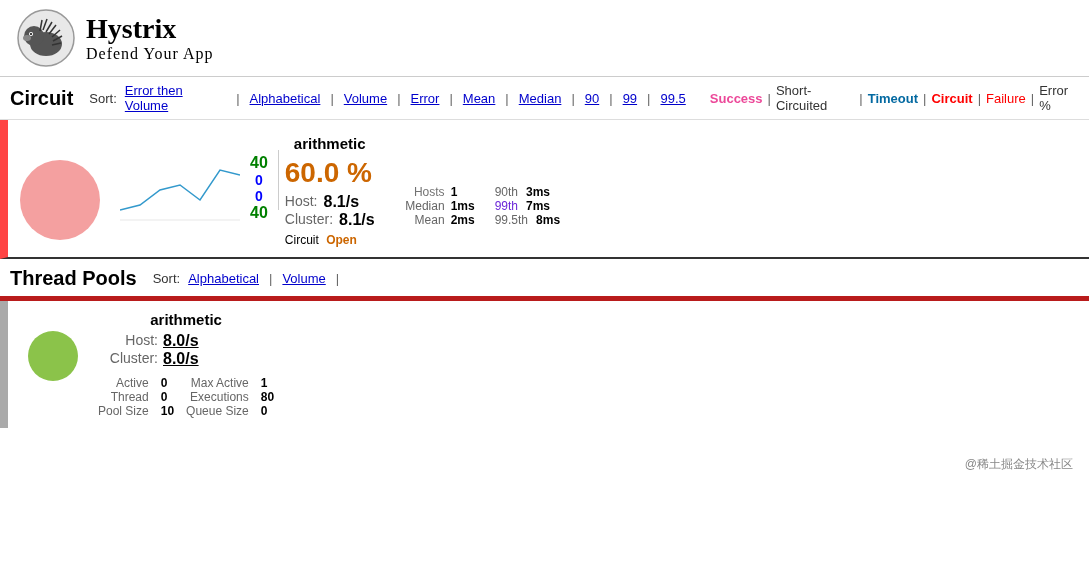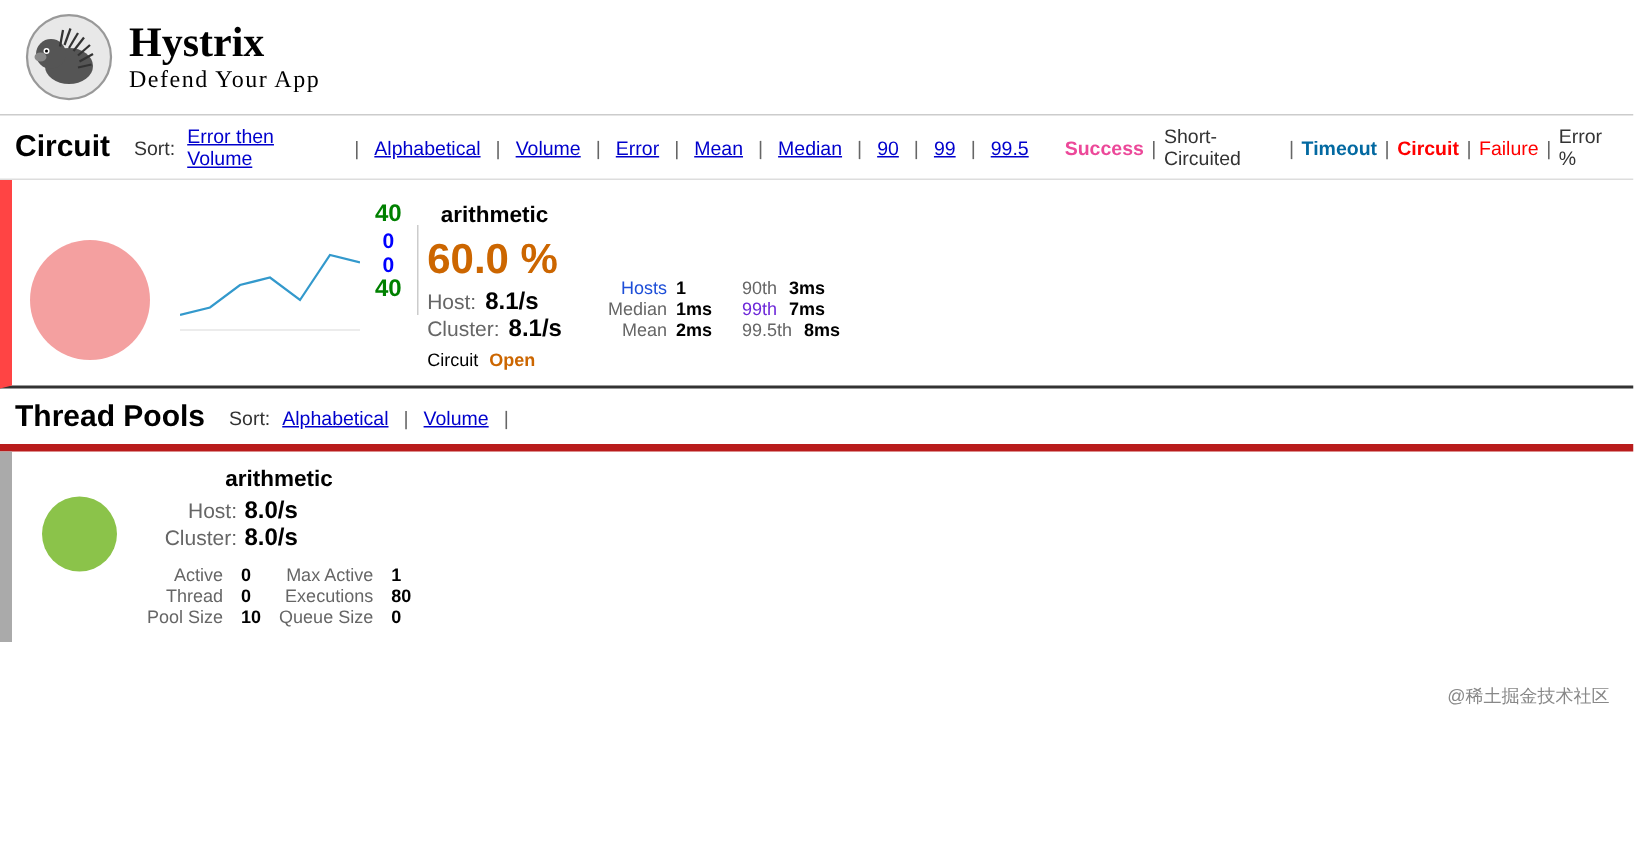--- a/index.html
+++ b/index.html
@@ -102,21 +102,21 @@
       border-radius: 50%;
       background: #8bc34a;
       margin-right: 20px;
       margin-top: 20px;
       flex-shrink: 0;
     }
     .tp-center { display: flex; flex-direction: column; }
     .tp-name { font-size: 15px; font-weight: bold; text-align: center; margin-bottom: 4px; }
     .tp-rate-row { display: flex; gap: 5px; font-size: 14px; }
     .tp-label { color: #666; text-align: right; min-width: 60px; }
-    .tp-value { font-weight: bold; font-size: 16px; }
+    .tp-value { font-weight: bold; font-size: 16px; text-decoration: underline; }
 
     .tp-stats-table { font-size: 12px; display: grid; grid-template-columns: auto auto auto auto; gap: 0 12px; }
     .ts-label { color: #666; text-align: right; }
     .ts-val { font-weight: bold; }
 
     
     #footer {
       text-align: right;
       padding: 8px 16px;
       color: #888;
@@ -204,21 +204,21 @@
 
   <div class="sparkline-area">
     <svg width="120" height="100" class="sparkline-svg">
 
       <polyline points="0,80 20,75 40,60 60,55 80,70 100,40 120,45" fill="none" stroke="#3399cc" stroke-width="1.5"></polyline>
 
       <line x1="0" y1="90" x2="120" y2="90" stroke="#ccc" stroke-width="0.5"></line>
     </svg>
   </div>
 
-  <div style="display: flex; flex-direction: column; align-items: center; margin-right: 4px; margin-top: 4px;">
+  <div style="display: flex; flex-direction: column; align-items: center; margin-right: 4px; margin-top: 24px;">
     <span class="num-green">40</span>
     <span class="num-blue">0</span>
     <span class="num-blue">0</span>
     <span class="num-green">40</span>
   </div>
 
   <div class="divider-v" style="margin-top: 20px;"></div>
 
   <div style="display: flex; flex-direction: column; margin-right: 20px; margin-top: 5px;">
     <div class="card-name">arithmetic</div>
@@ -233,21 +233,21 @@
       <span style="font-weight:bold; font-size:16px;">8.1/s</span>
     </div>
     <div style="margin-top: 4px; font-size: 12px;">
       <span>Circuit</span>
       <span style="color:#cc6600; font-weight:bold; margin-left: 4px;">Open</span>
     </div>
   </div>
 
   <div style="display: flex; flex-direction: column; font-size: 12px; margin-top: 55px;">
     <div style="display: flex; gap: 6px;">
-      <span style="color:#1d4ed8; text-align:right; min-width:50px;">Hosts</span>
+      <span style="color:#737373; text-align:right; min-width:50px;">Hosts</span>
       <span style="font-weight:bold;">1</span>
     </div>
     <div style="display: flex; gap: 6px;">
       <span style="color:#666; text-align:right; min-width:50px;">Median</span>
       <span style="font-weight:bold;">1ms</span>
     </div>
     <div style="display: flex; gap: 6px;">
       <span style="color:#666; text-align:right; min-width:50px;">Mean</span>
       <span style="font-weight:bold;">2ms</span>
     </div>

